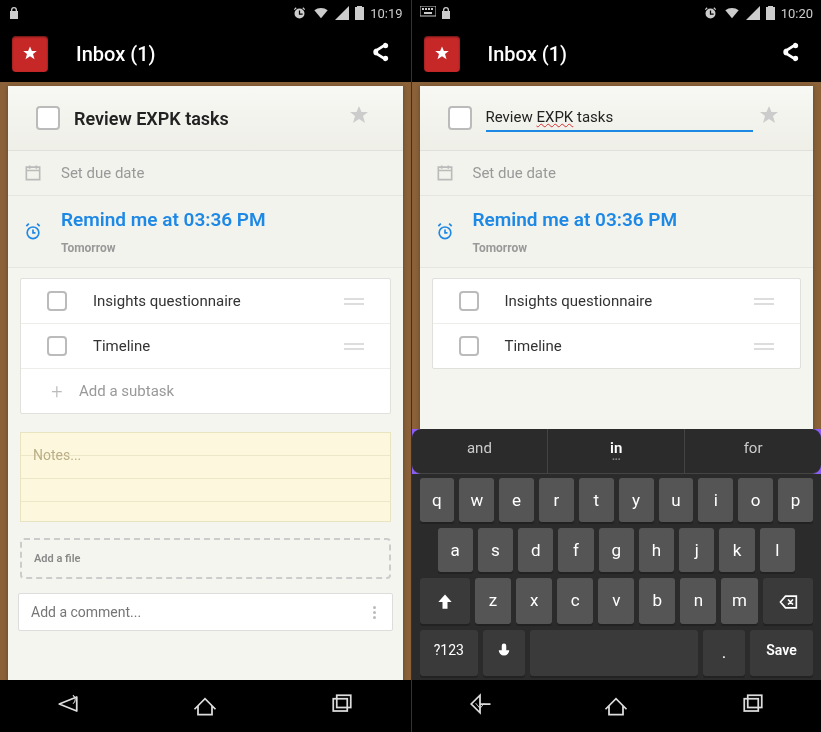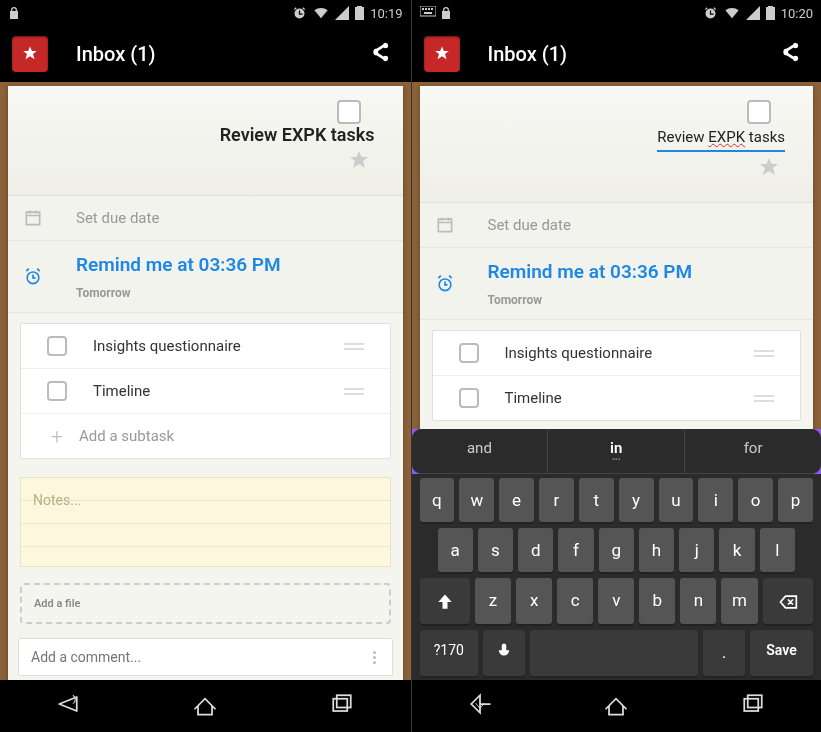--- a/index.html
+++ b/index.html
@@ -14,30 +14,30 @@
   .app-bar { height:56px; background:#000; display:flex; align-items:center; padding:0 12px; gap:28px; }
   .app-icon { width:36px; height:36px; background:#c62828; border-radius:4px; display:flex; align-items:center; justify-content:center; color:#fff; box-shadow:0 1px 2px rgba(0,0,0,.5) inset, 0 1px 1px #000; }
   .app-icon svg { width:18px; height:18px; fill:#fff; }
   .app-title { color:#fff; font-size:20px; font-weight:500; flex:1; }
   .share-btn { color:#fff; padding:8px; }
   .share-btn svg { width:22px; height:22px; fill:#fff; }
 
   .content { flex:1; background:#8a6138; padding:0; overflow:hidden; position:relative; }
   .card { background:#f5f5f0; margin:4px 8px 0 8px; border-radius:2px 2px 0 0; box-shadow:0 1px 4px rgba(0,0,0,.3); height:100%; display:flex; flex-direction:column; }
 
-  .task-header { display:flex; align-items:flex-end; padding:14px 28px; border-bottom:1px solid #e0e0dc; background:#fff;
-    background-image:linear-gradient(#f8f8f4,#efefe8);flex-direction:column;}
+  .task-header { display:flex; align-items:center; padding:14px 28px; border-bottom:1px solid #e0e0dc; background:#fff;
+    background-image:linear-gradient(#f8f8f4,#efefe8);}
   .checkbox { width:24px; height:24px; border:2px solid #bbb; border-radius:4px; margin-right:14px; background:#fff; }
   .checkbox.small { width:20px; height:20px; }
   .task-title { font-size:18px; font-weight:600; color:#222; flex:1; }
   .task-title-editing { font-size:15px; color:#222; border:none; border-bottom:2px solid #1e88e5; background:transparent; padding:4px 0; flex:1; outline:none; }
   .star-btn { color:#ccc; padding:4px; }
   .star-btn svg { width:24px; height:24px; fill:#ccc; }
 
-  .row { display:flex; align-items:center; padding:12px 14px; border-bottom:1px solid #e6e6e0; gap:32px; background:#f3f3ed; }
+  .row { display:flex; align-items:center; padding:12px 14px; border-bottom:1px solid #e6e6e0; gap:17px; background:#f3f3ed; }
   .row-icon { width:22px; display:flex; justify-content:center; color:#aaa; }
   .row-icon svg { width:20px; height:20px; fill:#aaa; }
   .row-text { color:#999; font-size:15px; }
   .row-text.strong { color:#1e88e5; font-weight:600; font-size:19px; }
   .row-sub { color:#999; font-size:12px; margin-top:10px;font-weight:bold; }
   .row-icon.blue svg { fill:#1e88e5; }
 
   .subtasks { background:#fff; margin:10px 12px; border:1px solid #e0e0dc; border-radius:2px; }
   .subtask-row { display:flex; align-items:center; padding:12px 26px; border-bottom:1px solid #ededea; gap:12px; }
   .subtask-row:last-child { border-bottom:none;}
@@ -360,21 +360,21 @@
       <div class="key">c</div>
       <div class="key">v</div>
       <div class="key">b</div>
       <div class="key">n</div>
       <div class="key">m</div>
       <div class="key dark wide del"><svg viewBox="0 0 24 24">
             <path d="M22 5H9l-6 7 6 7h13zM12 9l6 6M18 9l-6 6" stroke="#fff" stroke-width="2" fill="none"></path>
           </svg></div>
     </div>
     <div class="krow">
-      <div class="key dark wide" style="font-size:14px;">?170</div>
+      <div class="key dark wide" style="font-size:14px;">?123</div>
       <div class="key dark mic"><svg viewBox="0 0 24 24">
             <path d="M12 2a3 3 0 013 3v6a3 3 0 11-6 0V5a3 3 0 013-3zm7 9a7 7 0 01-14 0M12 18v4"></path>
           </svg></div>
       <div class="key dark" style="flex:4;"></div>
       <div class="key dark">.</div>
       <div class="key dark save">Save</div>
     </div>
   </div>
 
   <div class="nav-bar">

